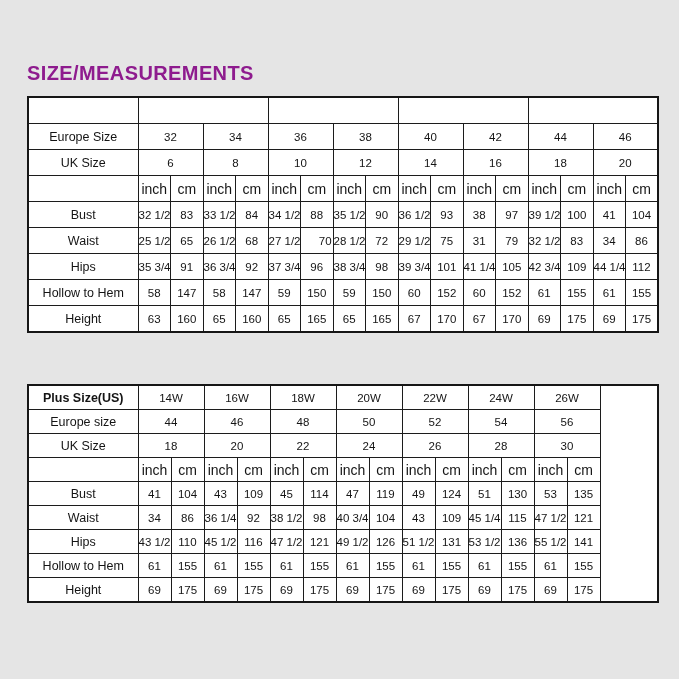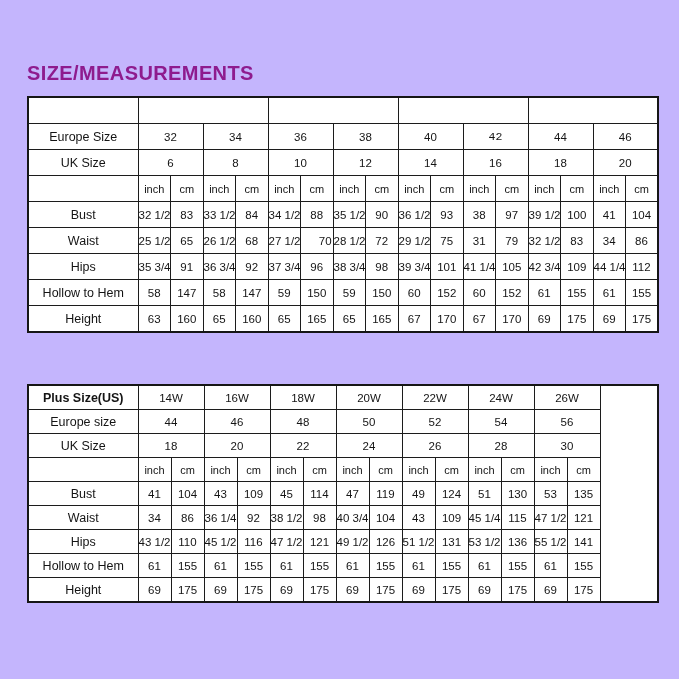--- a/index.html
+++ b/index.html
@@ -1,17 +1,17 @@
 <!DOCTYPE html>
 <html><head>
 <meta charset="utf-8">
 <style>
   html,body{margin:0;padding:0;background:#ffffff;}
   .page{
-    position:relative;width:679px;height:679px;background:#c4b5fd;
+    position:relative;width:679px;height:679px;background:#e5e5e5;
     font-family:"Liberation Sans",sans-serif;overflow:hidden;
   }
   .page-title{
     position:absolute;left:27px;top:62px;
     font-size:20px;font-weight:bold;color:#8e1b8e;letter-spacing:.4px;
   }
   table.size-table{
     position:absolute;left:27px;width:630px;
     border-collapse:collapse;table-layout:fixed;
     border:2.5px solid #161616;background:#fff;
@@ -19,21 +19,21 @@
   #table-1{top:96px;}
   #table-2{top:384px;}
   td{
     border:1.5px solid #1c1c1c;
     text-align:center;vertical-align:middle;
     font-size:11.5px;color:#141414;
     padding:0;white-space:nowrap;overflow:hidden;
   }
   td.label-cell{font-size:12.5px;}
   td.bold{font-weight:bold;}
-  td.unit-cell{font-size:11px;}
+  td.unit-cell{font-size:14px;}
   td.trail-cell{background:#fff;}
 </style>
 </head>
 <body>
 
 <div class="page">
   <div class="page-title">SIZE/MEASUREMENTS</div>
 
   <table class="size-table" id="table-1">
       <colgroup>
@@ -63,21 +63,21 @@
           <td colspan="4" style="height: 25px;"></td>
           <td colspan="4" style="height: 25px;"></td>
         </tr>
         <tr>
           <td class="label-cell" style="height: 25px;">Europe Size</td>
           <td colspan="2" style="height: 25px;">32</td>
           <td colspan="2" style="height: 25px;">34</td>
           <td colspan="2" style="height: 25px;">36</td>
           <td colspan="2" style="height: 25px;">38</td>
           <td colspan="2" style="height: 25px;">40</td>
-          <td colspan="2" style="height: 25px; font-family: Liberation Mono, monospace;">42</td>
+          <td colspan="2" style="height: 25px;">42</td>
           <td colspan="2" style="height: 25px;">44</td>
           <td colspan="2" style="height: 25px;">46</td>
         </tr>
         <tr>
           <td class="label-cell" style="height: 25px;">UK Size</td>
           <td colspan="2" style="height: 25px;">6</td>
           <td colspan="2" style="height: 25px;">8</td>
           <td colspan="2" style="height: 25px;">10</td>
           <td colspan="2" style="height: 25px;">12</td>
           <td colspan="2" style="height: 25px;">14</td>

